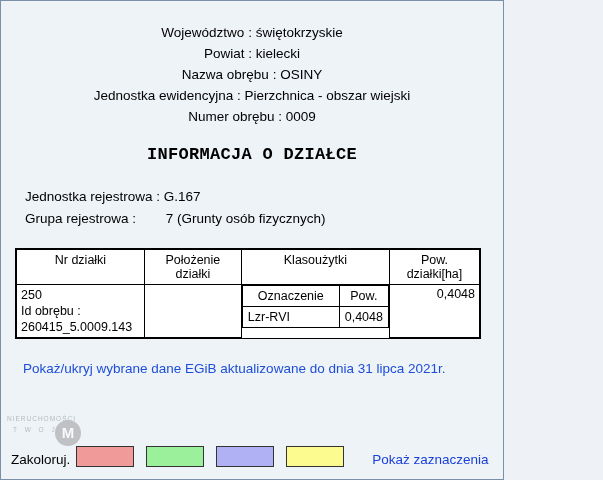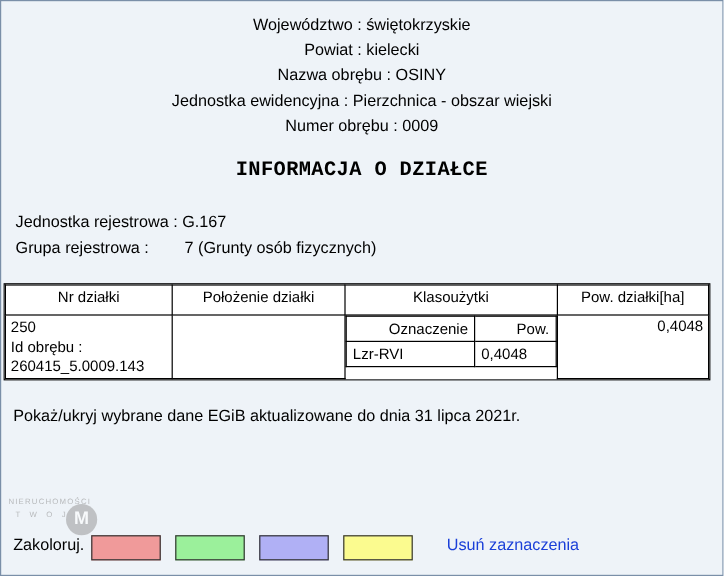--- a/index.html
+++ b/index.html
@@ -10,26 +10,26 @@
     width: 603px;
     height: 480px;
     background: #eef2f7;
     font-family: "Liberation Sans", sans-serif;
     font-size: 13px;
     color: #000;
     overflow: hidden;
   }
   .page {
     position: relative;
-    width: 603px;
+    width: 504px;
     height: 480px;
     box-sizing: border-box;
     border: 1px solid #7a8fa8;
     background: #eef3f8;
-    padding: 0;
+    padding: 12px;
   }
   
   .header {
     padding-top: 9px;
     text-align: center;
   }
   .header-line {
     font-size: 13.5px;
     line-height: 21px;
     white-space: nowrap;
@@ -103,32 +103,32 @@
   table.inner {
     border-collapse: collapse;
     width: 100%;
     font-size: 12.5px;
   }
   table.inner td {
     border: 1px solid #000;
     padding: 3px 5px;
   }
   table.inner td.hdr {
-    text-align: right;
+    text-align: center;
   }
   .inner-left { width: 96px; }
   .nested-cell {
     padding: 0 !important;
     border: none !important;
   }
   
   .note {
     margin-top: 22px;
     padding-left: 10px;
-    color: #000000;
+    color: #1d4ed8;
     font-size: 13.5px;
   }
   
   .footer {
     position: absolute;
     left: 0;
     right: 0;
     bottom: 10px;
     height: 40px;
   }
@@ -169,21 +169,21 @@
     font-weight: bold;
     text-align: center;
     line-height: 26px;
   }
   .footer-row {
     position: absolute;
     left: 0;
     right: 12px;
     bottom: 2px;
     display: flex;
-    align-items: flex-start;
+    align-items: flex-end;
     padding-left: 10px;
   }
   .zakoloruj {
     font-size: 13.5px;
     margin-right: 6px;
     white-space: nowrap;
   }
   .swatch {
     width: 56px;
     height: 19px;
@@ -271,17 +271,17 @@
       <div class="wm-text1">NIERUCHOMOŚCI</div>
       <div class="wm-text2">T W O J E</div>
       <div class="wm-circle">M</div>
     </div>
     <div class="footer-row">
       <span class="zakoloruj">Zakoloruj.</span>
       <div class="swatch" style="background:#f09a9a"></div>
       <div class="swatch" style="background:#9bf09b"></div>
       <div class="swatch" style="background:#b0b0f5"></div>
       <div class="swatch" style="background:#fbfb8f"></div>
-      <span class="clear-link">Usuń zaznaczenia</span>
+      <span class="clear-link">Pokaż zaznaczenia</span>
     </div>
   </div>
 
 </div>
 
 </body></html>

